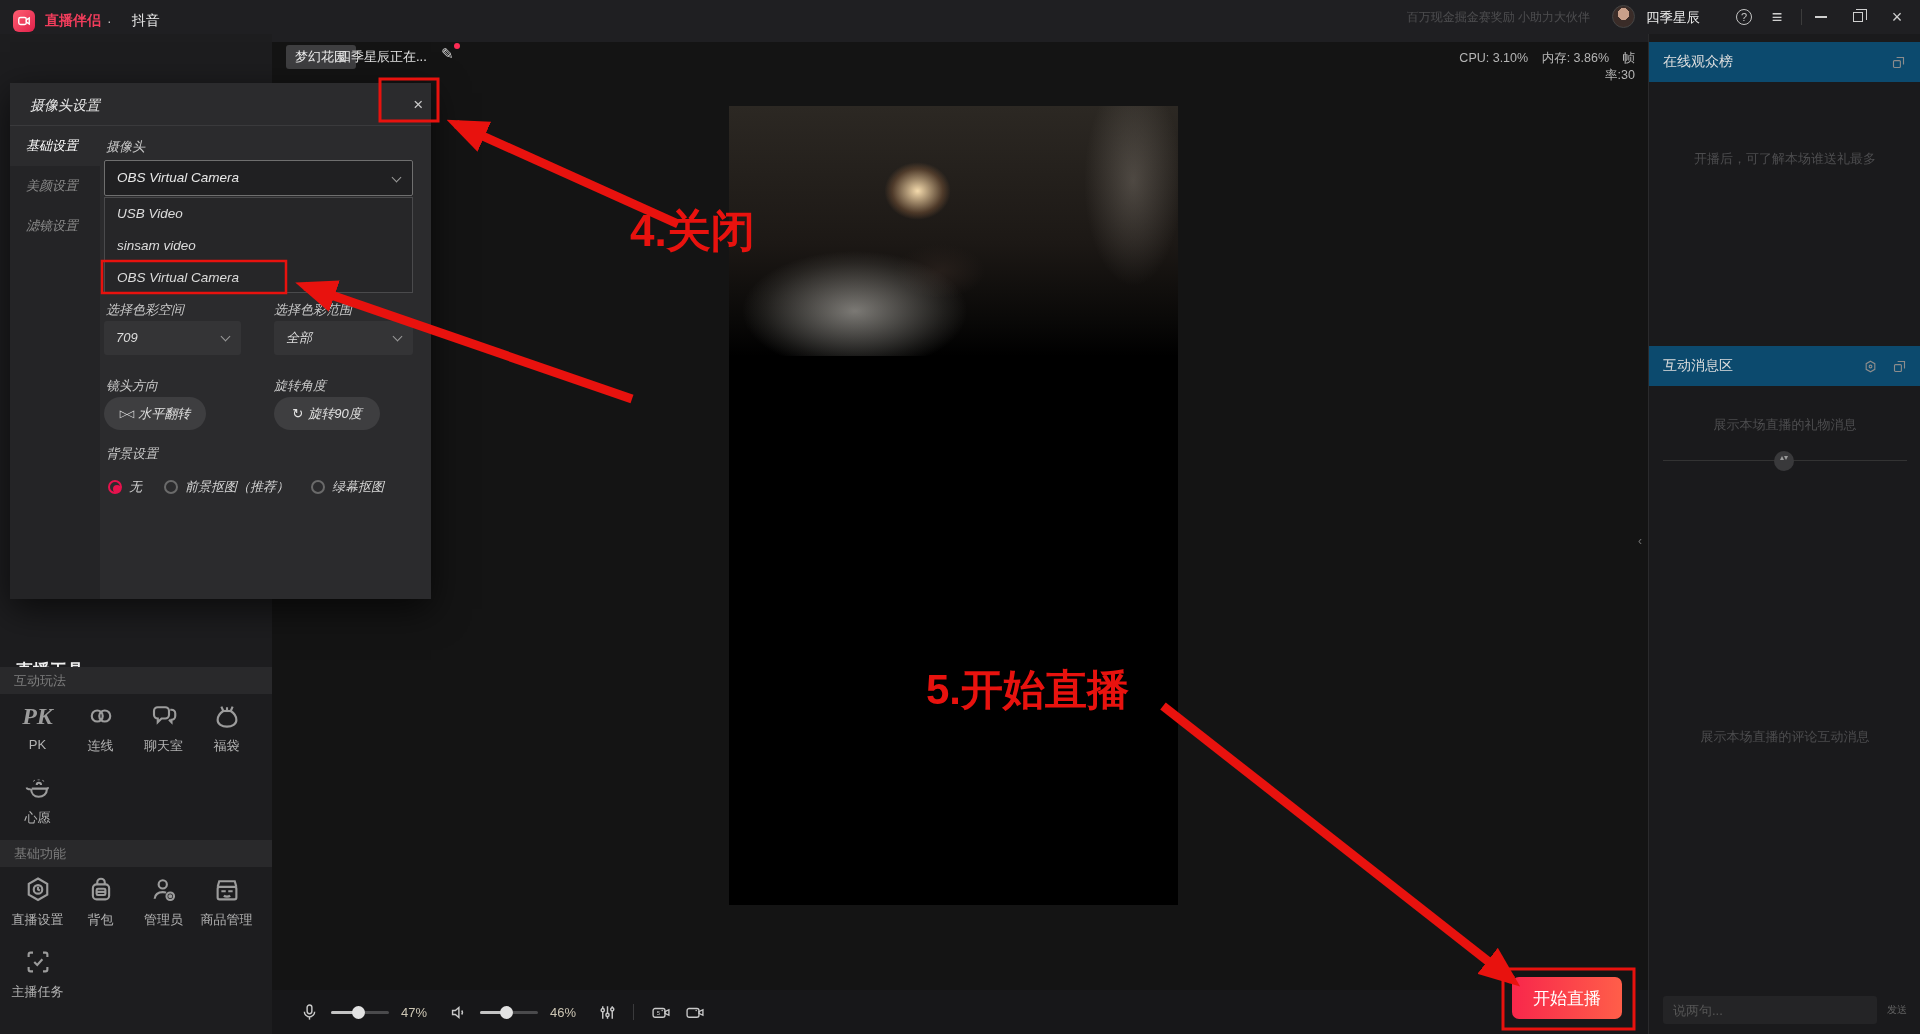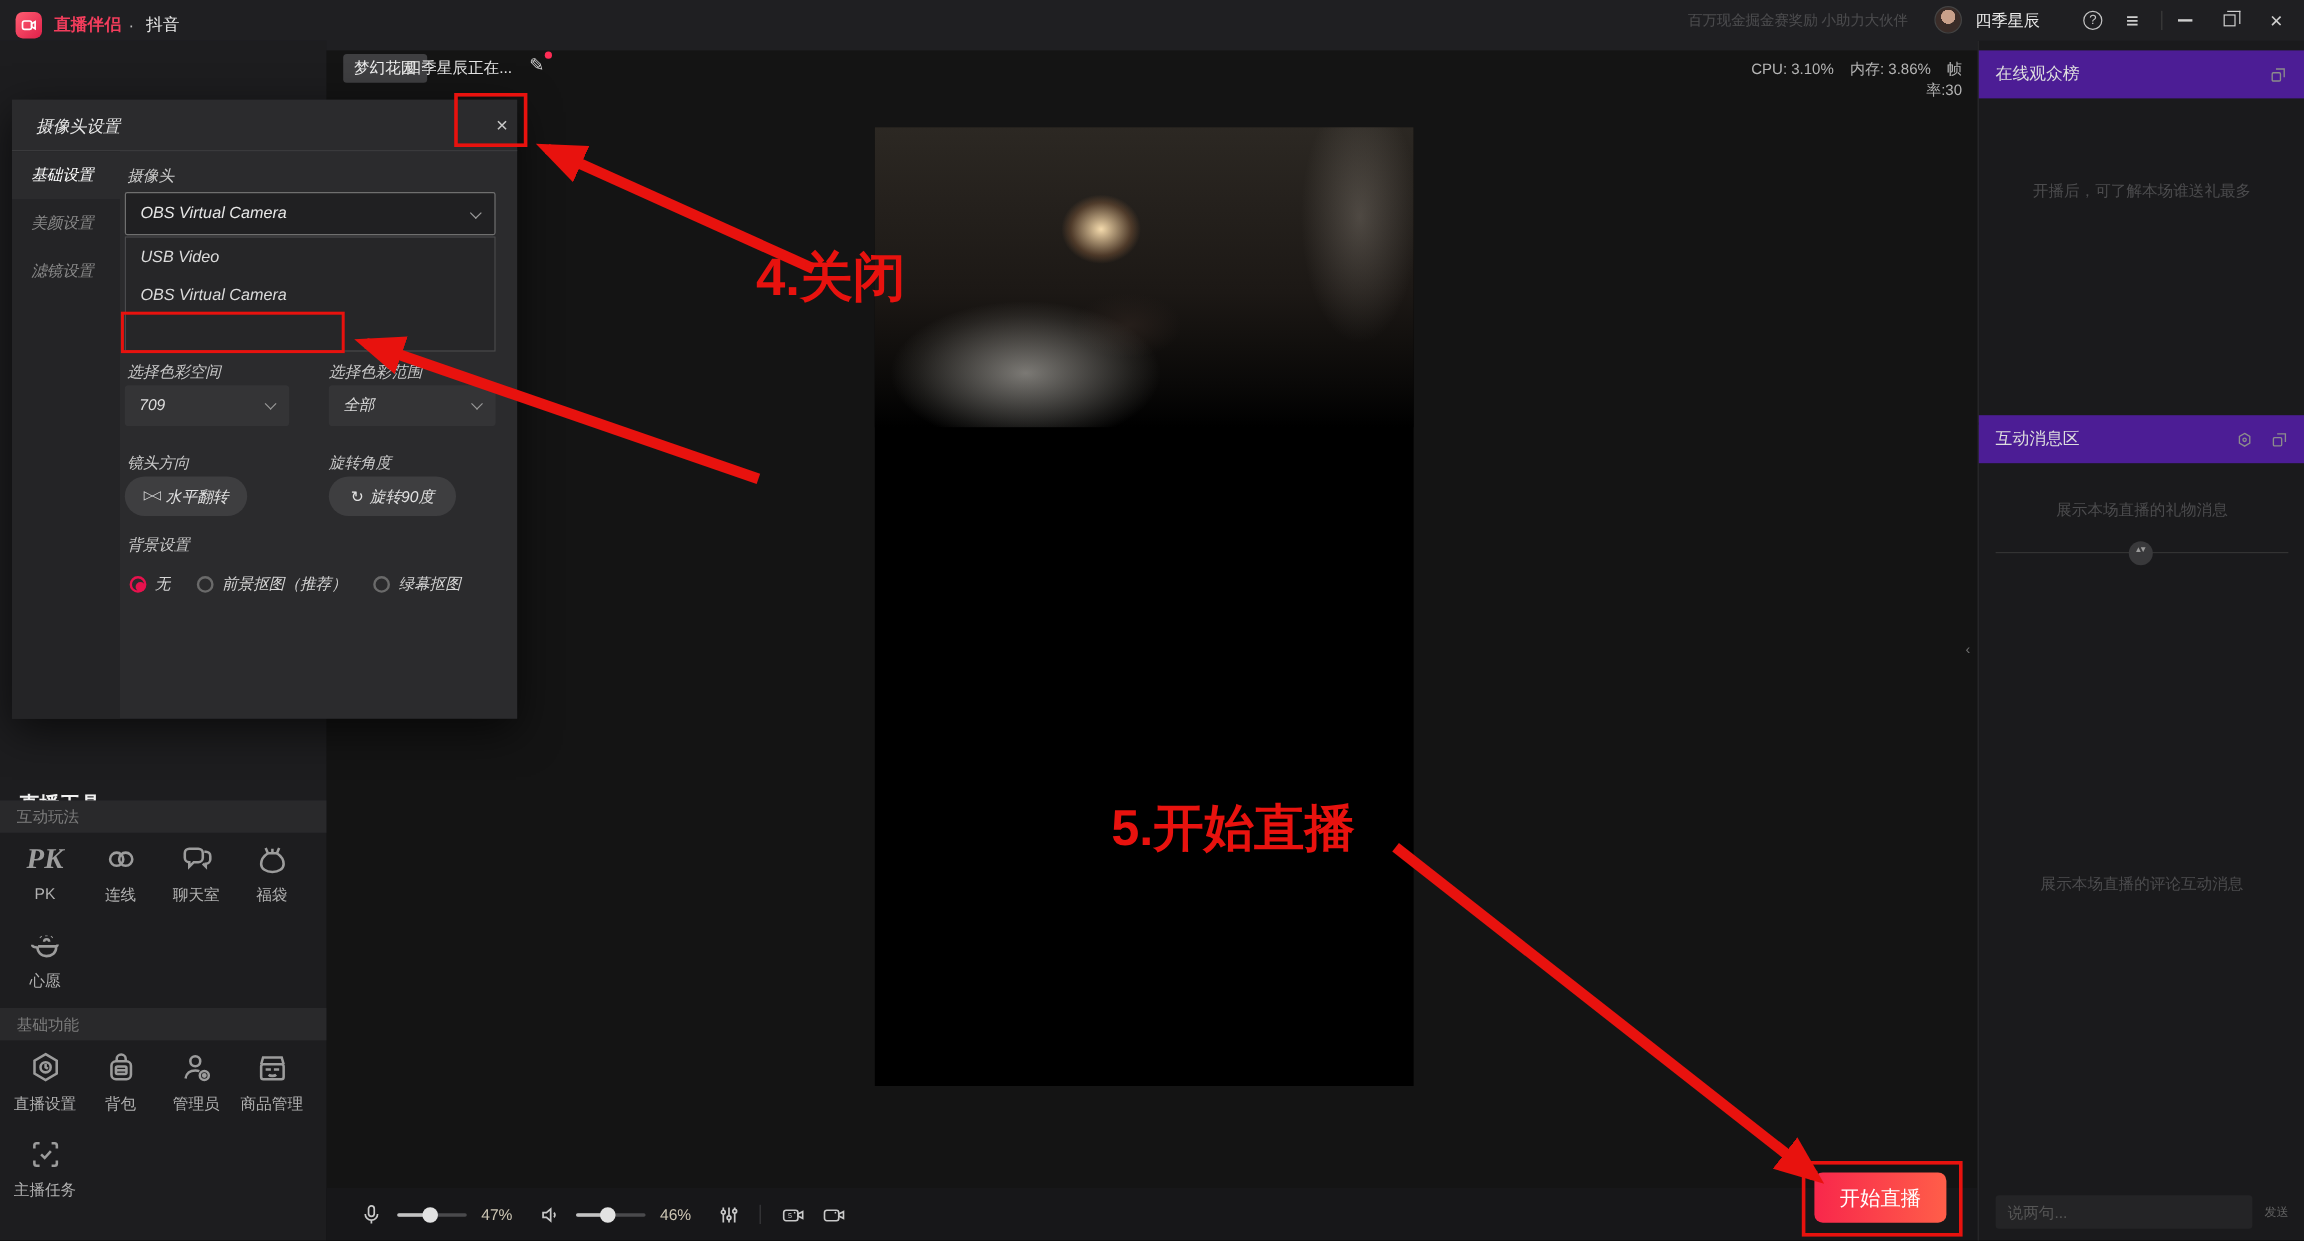--- a/index.html
+++ b/index.html
@@ -3,21 +3,21 @@
 <meta charset="utf-8">
 <style>
   html,body{margin:0;padding:0;background:#000;}
   *{box-sizing:border-box;font-family:"Liberation Sans","DejaVu Sans",sans-serif;}
   .app{position:relative;width:1920px;height:1034px;background:#141414;overflow:hidden;}
 
   
   .titlebar{position:absolute;left:0;top:0;width:1920px;height:42px;background:#1f1f22;display:flex;align-items:center;}
   .logo{width:22px;height:22px;margin-left:13px;border-radius:6px;background:linear-gradient(135deg,#ff5e72,#e0204a);display:flex;align-items:center;justify-content:center;}
   .appname{margin-left:10px;color:#f23d5c;font-size:14px;font-weight:bold;}
-  .platname{color:#e8e8e8;font-size:14px;margin-left:10px;}
+  .platname{color:#e8e8e8;font-size:14px;margin-left:20px;}
   .dotsep{color:#bbb;font-size:14px;margin-left:6px;}
   .marquee{position:absolute;right:330px;top:9px;font-size:12px;color:rgba(255,255,255,0.20);white-space:nowrap;}
   .avatar{position:absolute;left:1612px;top:5px;width:23px;height:23px;border-radius:50%;background:radial-gradient(circle at 50% 38%,#c9a08a 0 35%,#3a2c28 36% 100%);border:1px solid #444;}
   .username{position:absolute;left:1646px;top:9px;font-size:13.5px;color:#ececec;}
   .tb-btn{position:absolute;top:0;height:34px;display:flex;align-items:center;justify-content:center;color:#cfcfcf;font-size:15px;cursor:default;}
   .helpcirc{width:16px;height:16px;border:1.4px solid #c4c4c4;border-radius:50%;font-size:11px;line-height:14px;text-align:center;color:#c4c4c4;}
   .vline{position:absolute;left:1801px;top:9px;width:1px;height:16px;background:#3c3c3c;}
   .minbar{width:12px;height:1.6px;background:#cfcfcf;}
   .restore{width:10px;height:10px;border:1.4px solid #cfcfcf;position:relative;}
   .restore:before{content:"";position:absolute;left:2px;top:-4px;width:10px;height:10px;border:1.4px solid #cfcfcf;border-left:none;border-bottom:none;}
@@ -78,21 +78,21 @@
   .slider{position:relative;width:58px;height:13px;}
   .slider .trk{position:absolute;left:0;top:5.5px;width:100%;height:2.5px;background:#4a4a4c;border-radius:2px;}
   .slider .fill{position:absolute;left:0;top:5.5px;height:2.5px;background:#c3c3c3;border-radius:2px;}
   .slider .knob{position:absolute;top:0;width:13px;height:13px;border-radius:50%;background:#e2e2e2;}
   .pct{font-size:13px;color:#cdc6b4;width:36px;}
   .tb-sep{width:1px;height:16px;background:#3a3a3c;margin:0 4px;}
   .startbtn{position:absolute;left:1512px;top:977px;width:110px;height:42px;border-radius:7px;background:linear-gradient(90deg,#f8274b,#ff5e49);color:#fff;font-size:17px;display:flex;align-items:center;justify-content:center;z-index:30;}
 
   
   .rightpanel{position:absolute;left:1648px;top:34px;width:272px;height:1000px;background:#1a1a1c;border-left:1px solid #2a2a2c;}
-  .rp-head{position:relative;height:40px;display:flex;align-items:center;padding:0 14px;color:#dedede;font-size:14px;background:#4c1d95;}
+  .rp-head{position:relative;height:40px;display:flex;align-items:center;padding:0 14px;color:#dedede;font-size:14px;background:#0c4a6e;}
   .rp-icons{margin-left:auto;display:flex;gap:14px;color:#8c8c8c;}
   .rp-empty{position:absolute;width:272px;text-align:center;font-size:13px;color:#4c4c4e;}
   .rp-div{position:absolute;left:0;width:272px;height:2px;background:#111;}
   .dragline{position:absolute;left:14px;top:426px;width:244px;height:1px;background:#333;}
   .dragknob{position:absolute;left:125px;top:417px;width:20px;height:20px;border-radius:50%;background:#39393b;color:#9a9a9a;font-size:8px;line-height:9px;text-align:center;padding-top:2px;}
   .sayrow{position:absolute;left:0;top:952px;width:272px;height:48px;display:flex;align-items:center;padding:0 14px;gap:10px;}
   .sayinput{flex:1;height:28px;background:#242426;border:none;border-radius:3px;color:#aaa;font-size:13px;padding:0 10px;outline:none;}
   .sayinput::placeholder{color:#565656;}
   .sendbtn{color:#616161;font-size:10px;}
   .collapse{position:absolute;left:1634px;top:528px;width:12px;height:26px;color:#707070;font-size:12px;line-height:26px;text-align:center;z-index:5;}
@@ -374,20 +374,21 @@
       <div class="dlg-tab">滤镜设置</div>
     </div>
 
     <div class="fld-label" style="left:96px;top:55px;">摄像头</div>
     <div class="cam-select">
       <span>OBS Virtual Camera</span>
       <span class="chev" style="right:12px;top:13px;"></span>
     </div>
     <div class="droplist">
       <div class="dropitem">USB Video</div>
+      <div class="dropitem">sinsam video</div>
       <div class="dropitem">OBS Virtual Camera</div>
     </div>
 
     <div class="fld-label" style="left:96px;top:218px;">选择色彩空间</div>
     <div class="fld-label" style="left:264px;top:218px;">选择色彩范围</div>
     <div class="mini-select" style="left:94px;width:137px;">
       <span>709</span>
       <span class="chev" style="right:12px;top:12px;"></span>
     </div>
     <div class="mini-select" style="left:264px;width:139px;">

